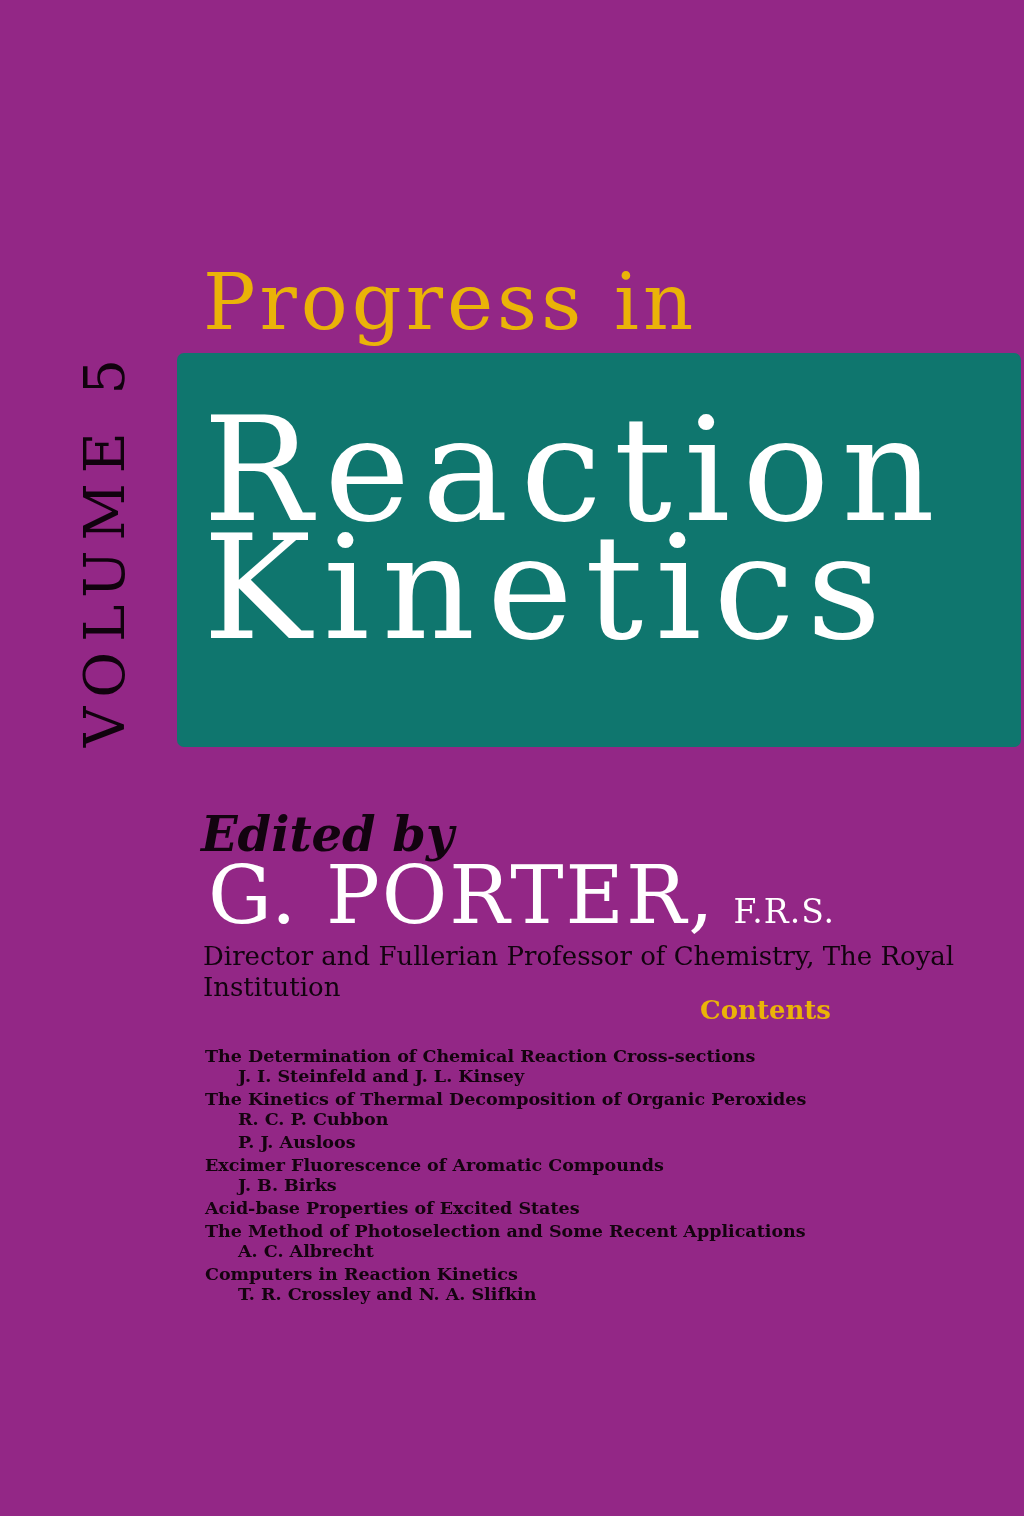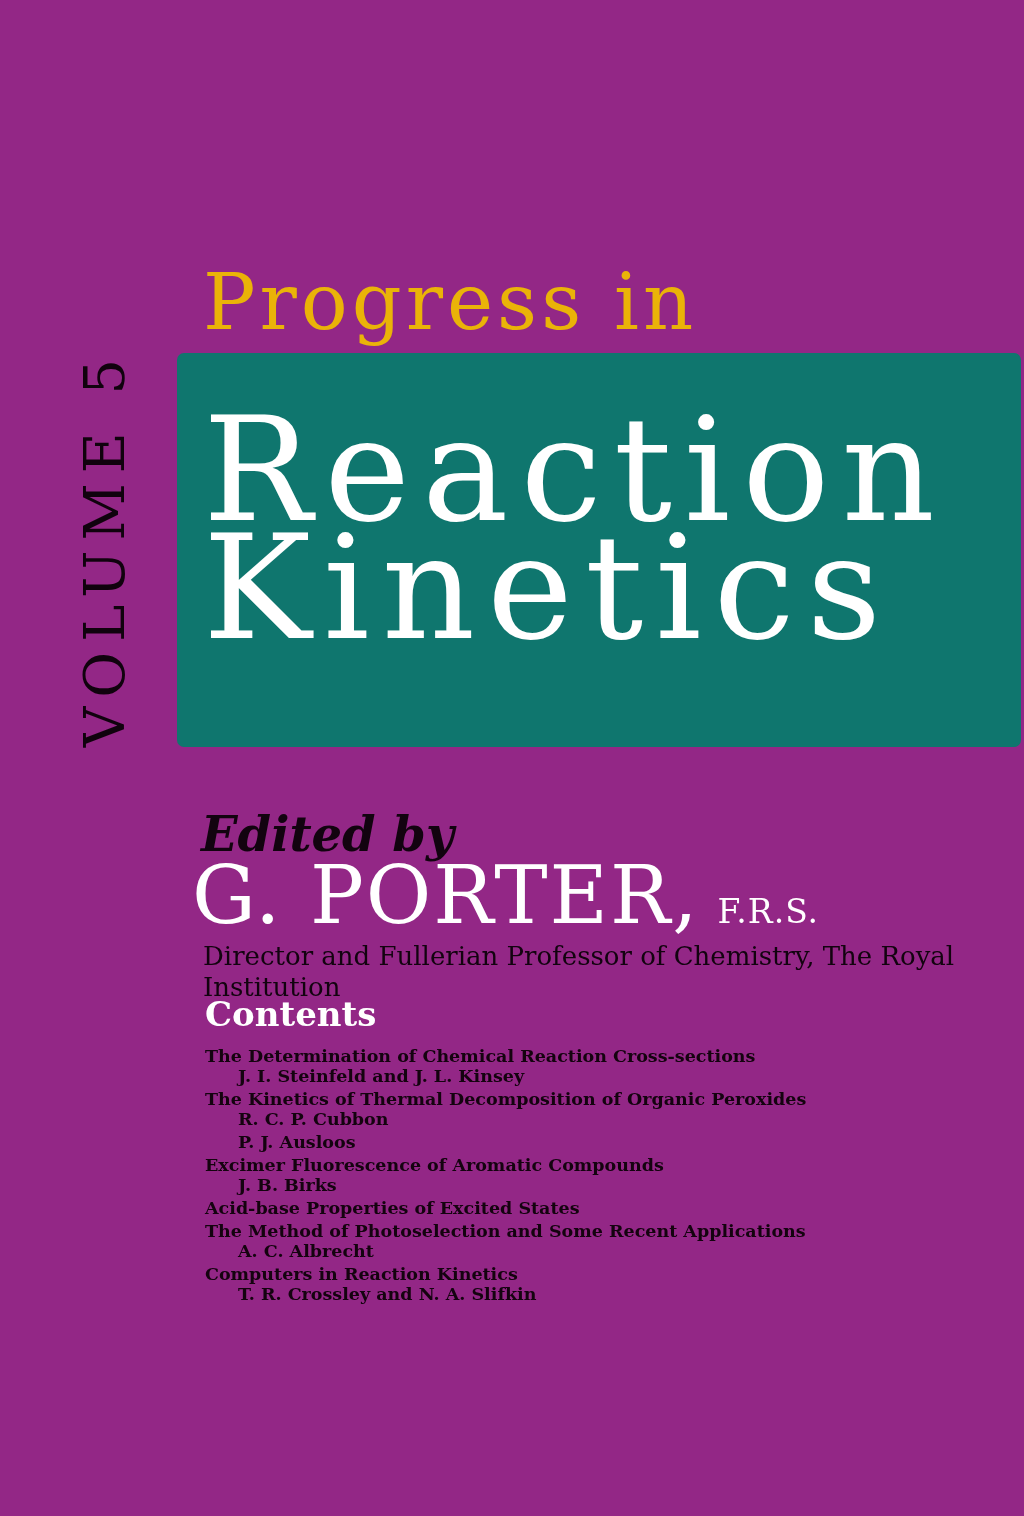--- a/index.html
+++ b/index.html
@@ -57,45 +57,45 @@
     font-style: italic;
     font-weight: bold;
     font-size: 48px;
     color: #12030f;
     line-height: 1;
     white-space: nowrap;
   }
 
   .editor-line {
     position: absolute;
-    left: 192px; top: 856px;
+    left: 208px; top: 856px;
     color: #ffffff;
     white-space: nowrap;
     line-height: 1;
   }
   .editor-name { font-size: 80px; letter-spacing: 2px; }
   .editor-honorific { font-size: 33px; margin-left: 18px; letter-spacing: 1px; }
 
   .affiliation {
     position: absolute;
     left: 203px; top: 941px;
     font-size: 26px;
     line-height: 31px;
     color: #12030f;
     white-space: nowrap;
   }
 
   .contents-heading {
     position: absolute;
     left: 205px; top: 997px;
     width: 626px;
-    text-align: left;
-    font-size: 34px;
+    text-align: right;
+    font-size: 26px;
     font-weight: bold;
-    color: #ffffff;
+    color: #eab308;
     line-height: 1;
   }
 
   .contents-list {
     position: absolute;
     left: 205px; top: 1046px;
     width: 740px;
     color: #14030f;
     font-weight: bold;
     font-size: 17.5px;

